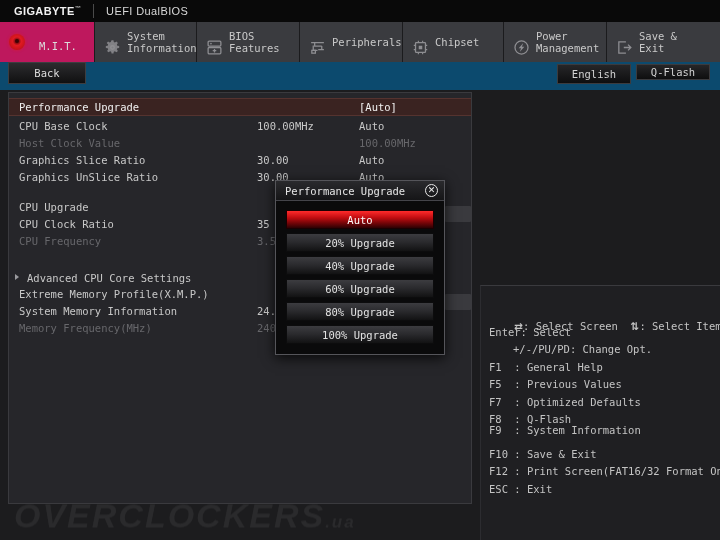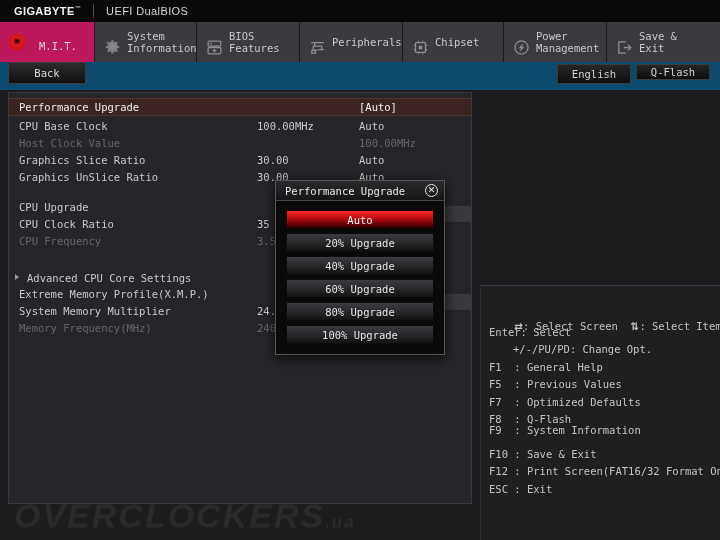--- a/index.html
+++ b/index.html
@@ -341,21 +341,21 @@
         <span class="rlabel indent">Advanced CPU Core Settings</span>
         <span class="rcur"></span>
         <span class="rset"></span>
       </div>
       <div class="row" style="top: 192px;">
         <span class="rlabel">Extreme Memory Profile(X.M.P.)</span>
         <span class="rcur"></span>
         <span class="rset"></span>
       </div>
       <div class="row" style="top: 209px;">
-        <span class="rlabel">System Memory Multiplier</span>
+        <span class="rlabel">System Memory Information</span>
         <span class="rcur">24.0</span>
         <span class="rset"></span>
       </div>
       <div class="row dim" style="top: 226px;">
         <span class="rlabel">Memory Frequency(MHz)</span>
         <span class="rcur">2400</span>
         <span class="rset"></span>
       </div>
     </div>
 </div>

